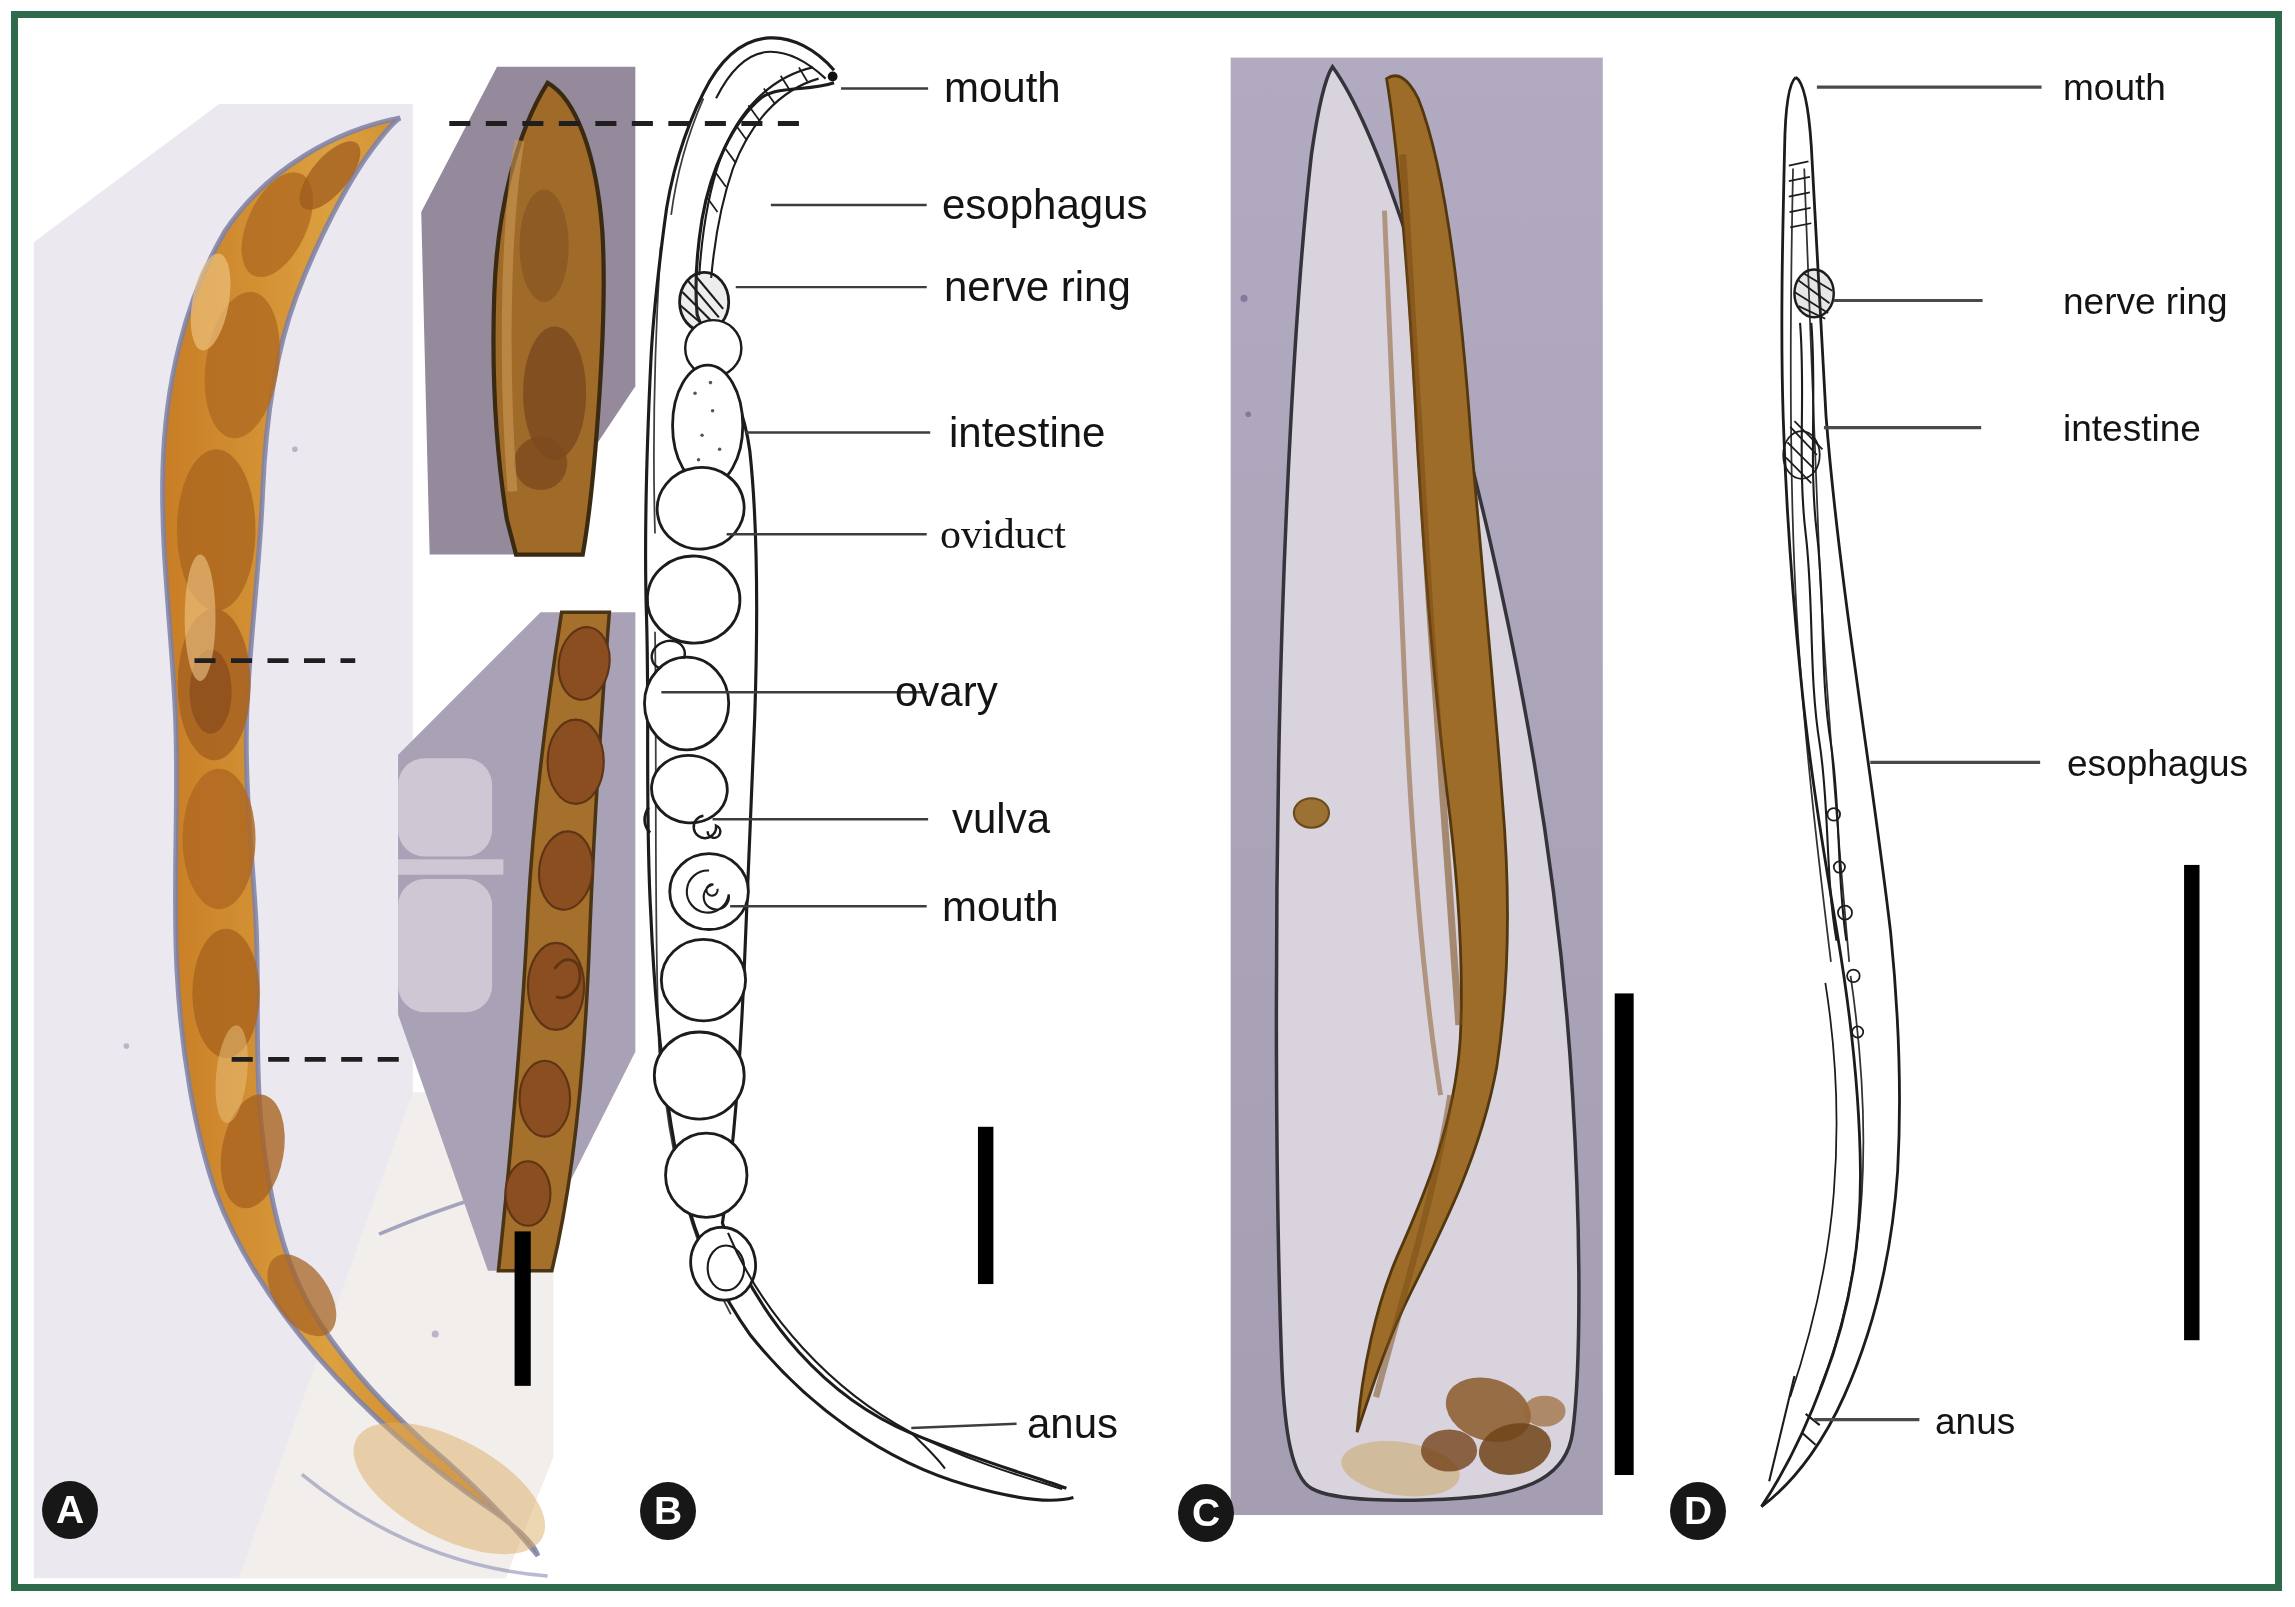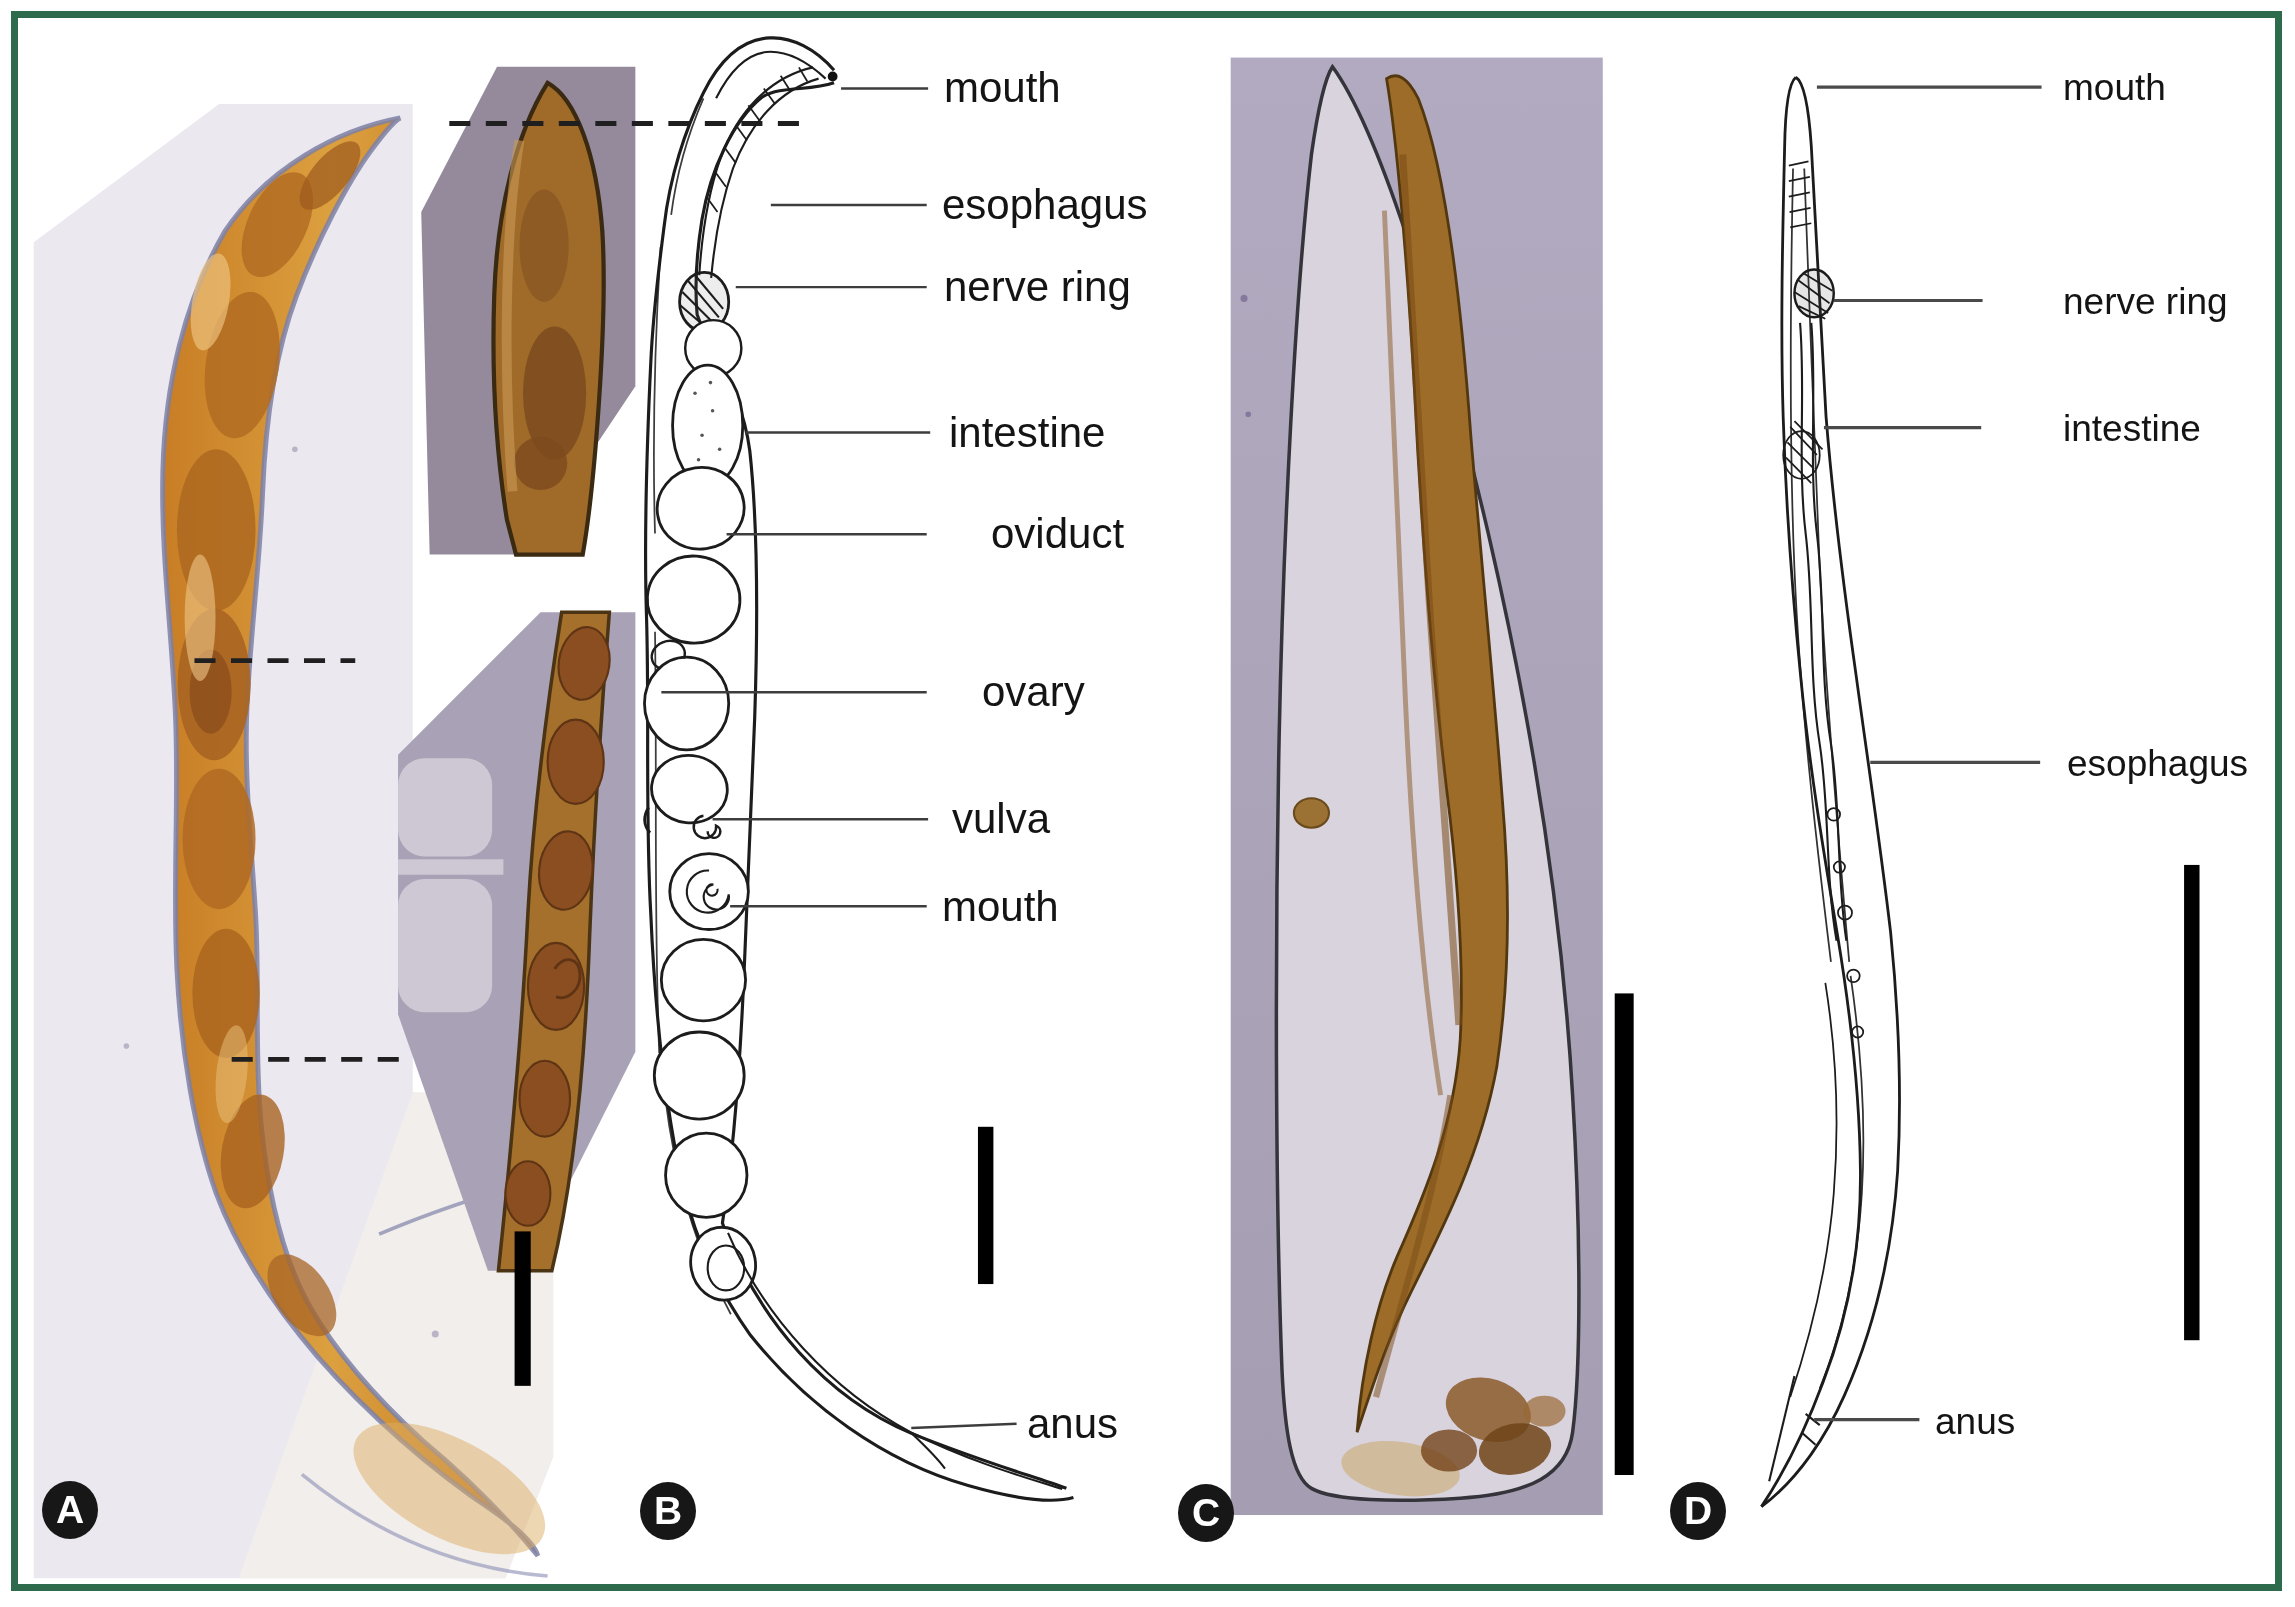--- a/index.html
+++ b/index.html
@@ -294,22 +294,22 @@
         <line x1="2664" y1="1086" x2="2906" y2="1086"></line>
         <line x1="2584" y1="2022" x2="2734" y2="2022"></line>
       </g>
     </g>
   </svg>
 
   <div class="lbl b" style="left:944px;top:88px;">mouth</div>
   <div class="lbl b" style="left:942px;top:205px;">esophagus</div>
   <div class="lbl b" style="left:944px;top:287px;">nerve ring</div>
   <div class="lbl b" style="left:949px;top:433px;">intestine</div>
-  <div class="lbl b" style="left:991px;top:534px;">oviduct</div>
-  <div class="lbl b" style="left:982px;top:692px;">ovary</div>
+  <div class="lbl b" style="left:940px;top:534px;font-family:Liberation Serif, serif;">oviduct</div>
+  <div class="lbl b" style="left:895px;top:692px;">ovary</div>
   <div class="lbl b" style="left:952px;top:819px;">vulva</div>
   <div class="lbl b" style="left:942px;top:907px;">mouth</div>
   <div class="lbl b" style="left:1027px;top:1424px;">anus</div>
 
   <div class="lbl d" style="left:2063px;top:87px;">mouth</div>
   <div class="lbl d" style="left:2063px;top:301px;">nerve ring</div>
   <div class="lbl d" style="left:2063px;top:428px;">intestine</div>
   <div class="lbl d" style="left:2067px;top:763px;">esophagus</div>
   <div class="lbl d" style="left:1935px;top:1421px;">anus</div>
 

